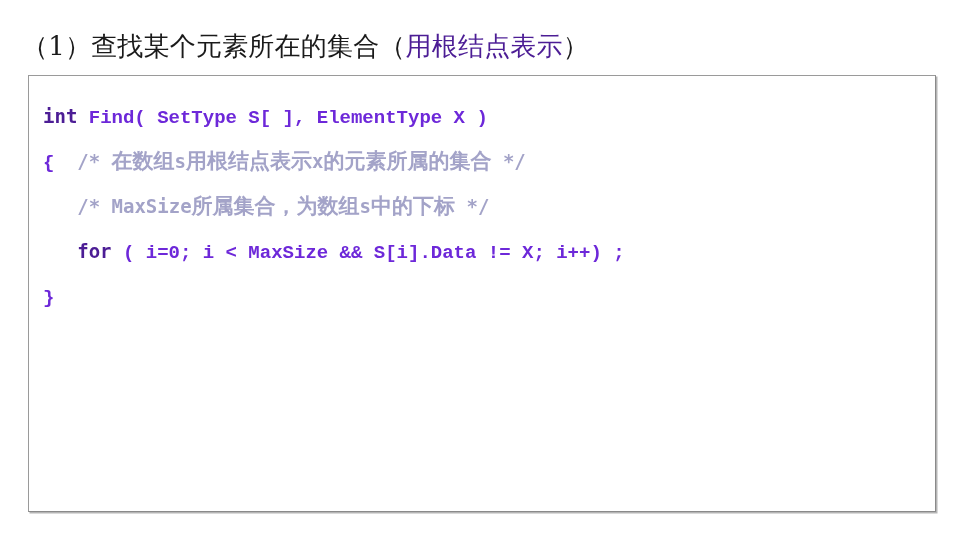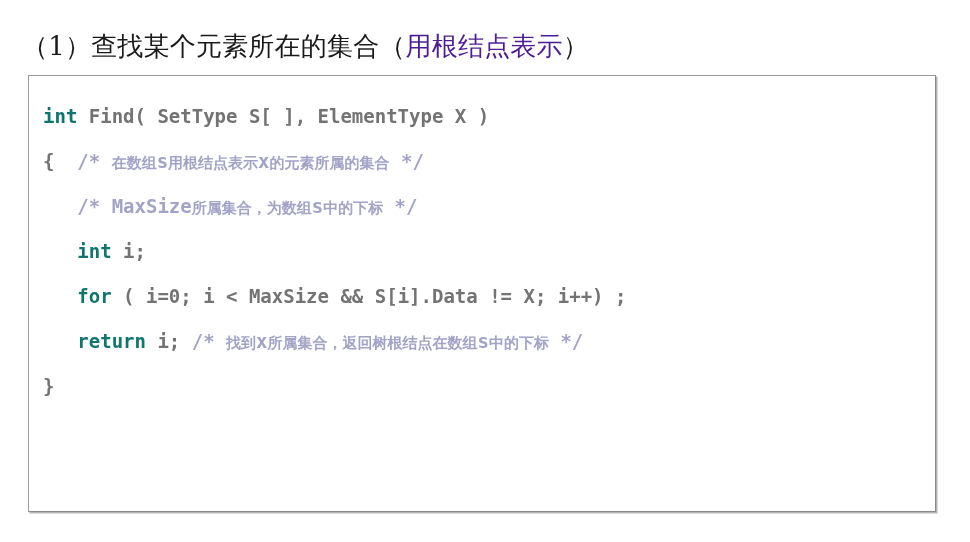--- a/index.html
+++ b/index.html
@@ -62,45 +62,44 @@
     padding-left: 14px;
     white-space: pre;
     font-family: "DejaVu Sans Mono", "Liberation Mono", monospace;
     font-size: 19px;
     font-weight: bold;
     color: #131313;
   }
 
   
   .kw {
-    color: #0f766e;
+    color: #4c1d95;
   }
   .cmt {
     color: #a3a3c8;
     font-weight: bold;
   }
   .plain {
-    color: #737373;
+    color: #6d28d9;
+    font-family: Liberation Mono, monospace;
   }
   .cn {
     
     font-family: "DejaVu Sans", "Liberation Sans", sans-serif;
-    font-size: 15px;
+    font-size: 21px;
   }
 </style>
 </head>
 <body>
 
 <h1 id="slide-heading">
   <span>（1）查找某个元素所在的集合（</span><span class="hl-blue">用根结点表示</span><span>）</span>
 </h1>
 
 <div id="code-card">
   <div id="code-body">
       <div class="code-line"><span class="kw">int</span><span class="plain"> Find( SetType S[ ], ElementType X )</span></div>
       <div class="code-line"><span class="plain">{  </span><span class="cmt">/* </span><span class="cmt cn">在数组</span><span class="cmt">s</span><span class="cmt cn">用根结点表示</span><span class="cmt">x</span><span class="cmt cn">的元素所属的集合</span><span class="cmt"> */</span></div>
       <div class="code-line"><span class="plain">   </span><span class="cmt">/* MaxSize</span><span class="cmt cn">所属集合，为数组</span><span class="cmt">s</span><span class="cmt cn">中的下标</span><span class="cmt"> */</span></div>
-      <div class="code-line"><span class="plain">   </span><span class="kw">int</span><span class="plain"> i;</span></div>
       <div class="code-line"><span class="plain">   </span><span class="kw">for</span><span class="plain"> ( i=0; i &lt; MaxSize &amp;&amp; S[i].Data != X; i++) ;</span></div>
-      <div class="code-line"><span class="plain">   </span><span class="kw">return</span><span class="plain"> i; </span><span class="cmt">/* </span><span class="cmt cn">找到</span><span class="cmt">x</span><span class="cmt cn">所属集合，返回树根结点在数组</span><span class="cmt">s</span><span class="cmt cn">中的下标</span><span class="cmt"> */</span></div>
       <div class="code-line"><span class="plain">}</span></div>
     </div>
 </div>
 
 </body></html>

